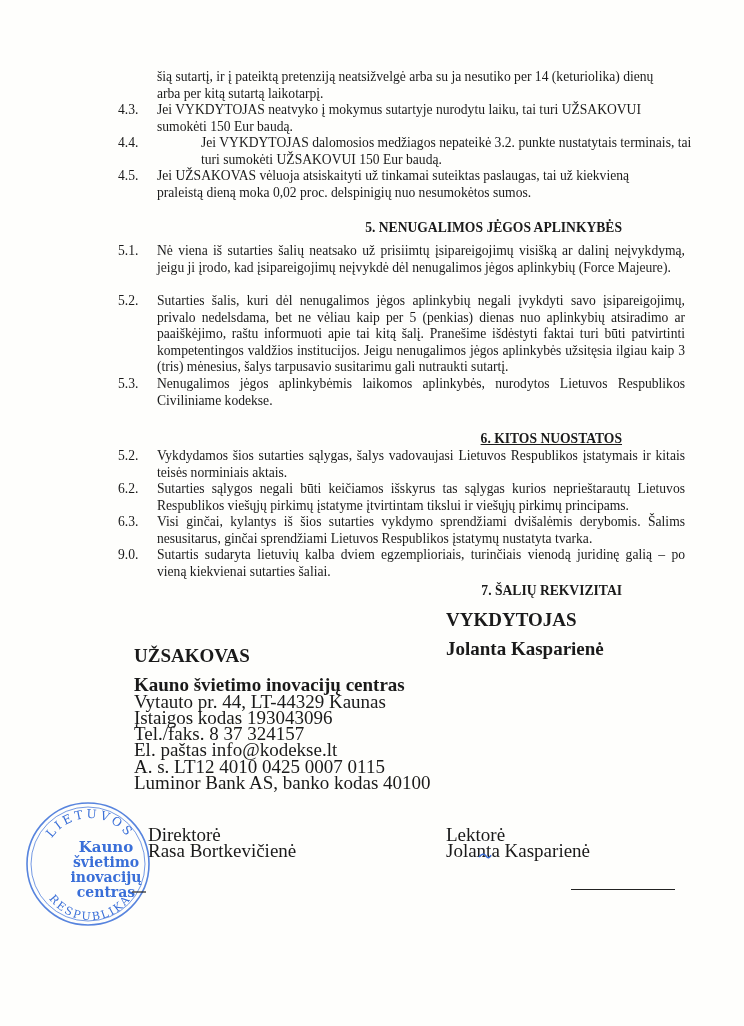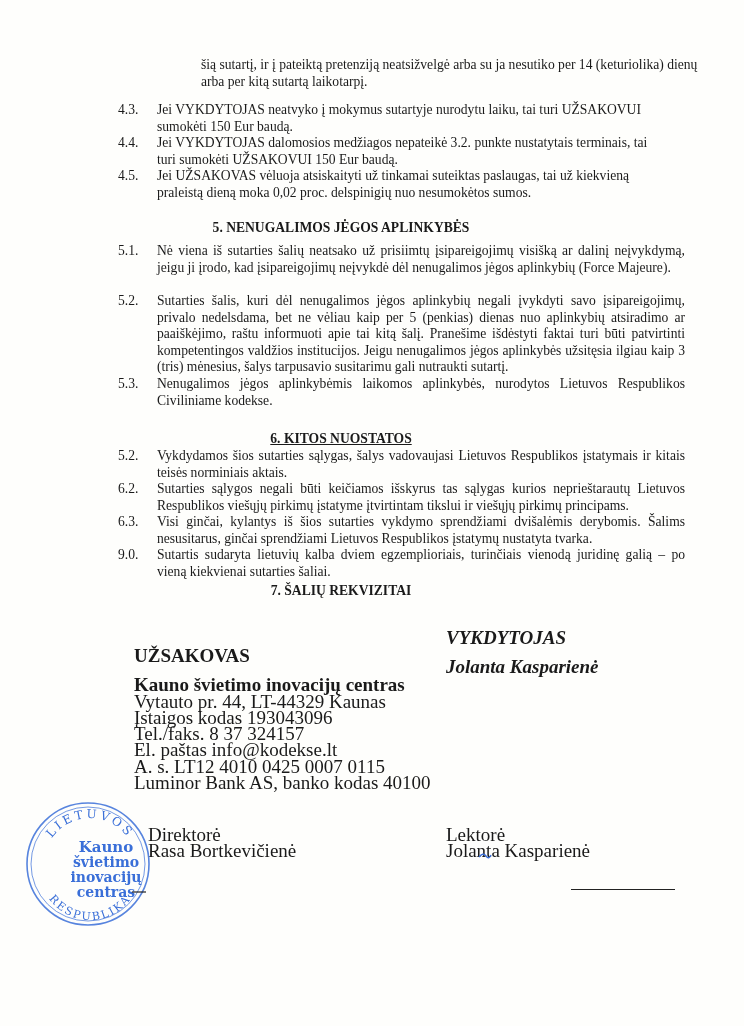--- a/index.html
+++ b/index.html
@@ -9,46 +9,46 @@
       font-family: "Liberation Serif", serif;
       color: #1a1a1a;
     }
     .page { position: absolute; left: 0; top: 0; width: 744px; height: 1026px; }
     .para { position: absolute; font-size: 13.6px; line-height: 16.5px; }
     .num { position: absolute; left: 118px; }
     .txt { position: absolute; left: 157px; width: 528px; text-align: justify; }
     .txt-left { text-align: left; }
     .cont { position: absolute; left: 157px; width: 528px; font-size: 13.6px; line-height: 16.5px; }
     .heading {
-      position: absolute; left: 0; width: 622px; text-align: center;
+      position: absolute; left: 0; width: 622px; text-align: right;
       font-weight: bold; font-size: 13.6px; line-height: 16px; padding-left: 60px; box-sizing: border-box;
     }
     .block { position: absolute; font-size: 19px; line-height: 16.3px; }
     .bold { font-weight: bold; }
     .stamp { position: absolute; left: 26px; top: 800px; width: 128px; height: 128px; }
     .sigline { position: absolute; left: 571px; top: 889px; width: 104px; height: 0; border-top: 1.5px solid #222; }
     .squiggle { position: absolute; }
   </style>
 </head>
 <body>
 
 <div class="page">
 
-  <div class="cont" style="top:57px;margin-left:44px;">
+  <div class="cont" style="top:69px;">
     <div>šią sutartį, ir į pateiktą pretenziją neatsižvelgė arba su ja nesutiko per 14 (keturiolika) dienų</div>
     <div>arba per kitą sutartą laikotarpį.</div>
   </div>
 
   <div class="para" style="top:102px; left:0; width:744px;">
     <span class="num">4.3.</span>
     <span class="txt txt-left">Jei VYKDYTOJAS neatvyko į mokymus sutartyje nurodytu laiku, tai turi UŽSAKOVUI sumokėti 150 Eur baudą.</span>
   </div>
   <div class="para" style="top:135px; left:0; width:744px;">
     <span class="num">4.4.</span>
-    <span class="txt txt-left" style="width:505px;">Jei VYKDYTOJAS dalomosios medžiagos nepateikė 3.2. punkte nustatytais terminais, tai turi sumokėti UŽSAKOVUI 150 Eur baudą.</span>
+    <span class="txt txt-left" style="width:505px;margin-left:44px;">Jei VYKDYTOJAS dalomosios medžiagos nepateikė 3.2. punkte nustatytais terminais, tai turi sumokėti UŽSAKOVUI 150 Eur baudą.</span>
   </div>
   <div class="para" style="top:168px; left:0; width:744px;">
     <span class="num">4.5.</span>
     <span class="txt txt-left" style="width:505px;">Jei UŽSAKOVAS vėluoja atsiskaityti už tinkamai suteiktas paslaugas, tai už kiekvieną praleistą dieną moka 0,02 proc. delspinigių nuo nesumokėtos sumos.</span>
   </div>
 
   <div class="heading" style="top:220px;">5. NENUGALIMOS JĖGOS APLINKYBĖS</div>
   <div class="para" style="top:243px; left:0; width:744px;">
     <span class="num">5.1.</span>
     <span class="txt">Nė viena iš sutarties šalių neatsako už prisiimtų įsipareigojimų visišką ar dalinį neįvykdymą, jeigu ji įrodo, kad įsipareigojimų neįvykdė dėl nenugalimos jėgos aplinkybių (Force Majeure).</span>
@@ -87,21 +87,21 @@
     <div style="height:13px;"></div>
     <div class="bold">Kauno švietimo inovacijų centras</div>
     <div>Vytauto pr. 44, LT-44329 Kaunas</div>
     <div>Įstaigos kodas 193043096</div>
     <div>Tel./faks. 8 37 324157</div>
     <div>El. paštas info@kodekse.lt</div>
     <div>A. s. LT12 4010 0425 0007 0115</div>
     <div>Luminor Bank AS, banko kodas 40100</div>
   </div>
 
-  <div class="block" style="left:446px; top:630px;font-style:italic;">
+  <div class="block" style="left:446px; top:612px;">
     <div class="bold">VYKDYTOJAS</div>
     <div style="height:13px;"></div>
     <div class="bold">Jolanta Kasparienė</div>
   </div>
 
   <div class="block" style="left:148px; top:827px;">
     <div>Direktorė</div>
     <div>Rasa Bortkevičienė</div>
   </div>
 

